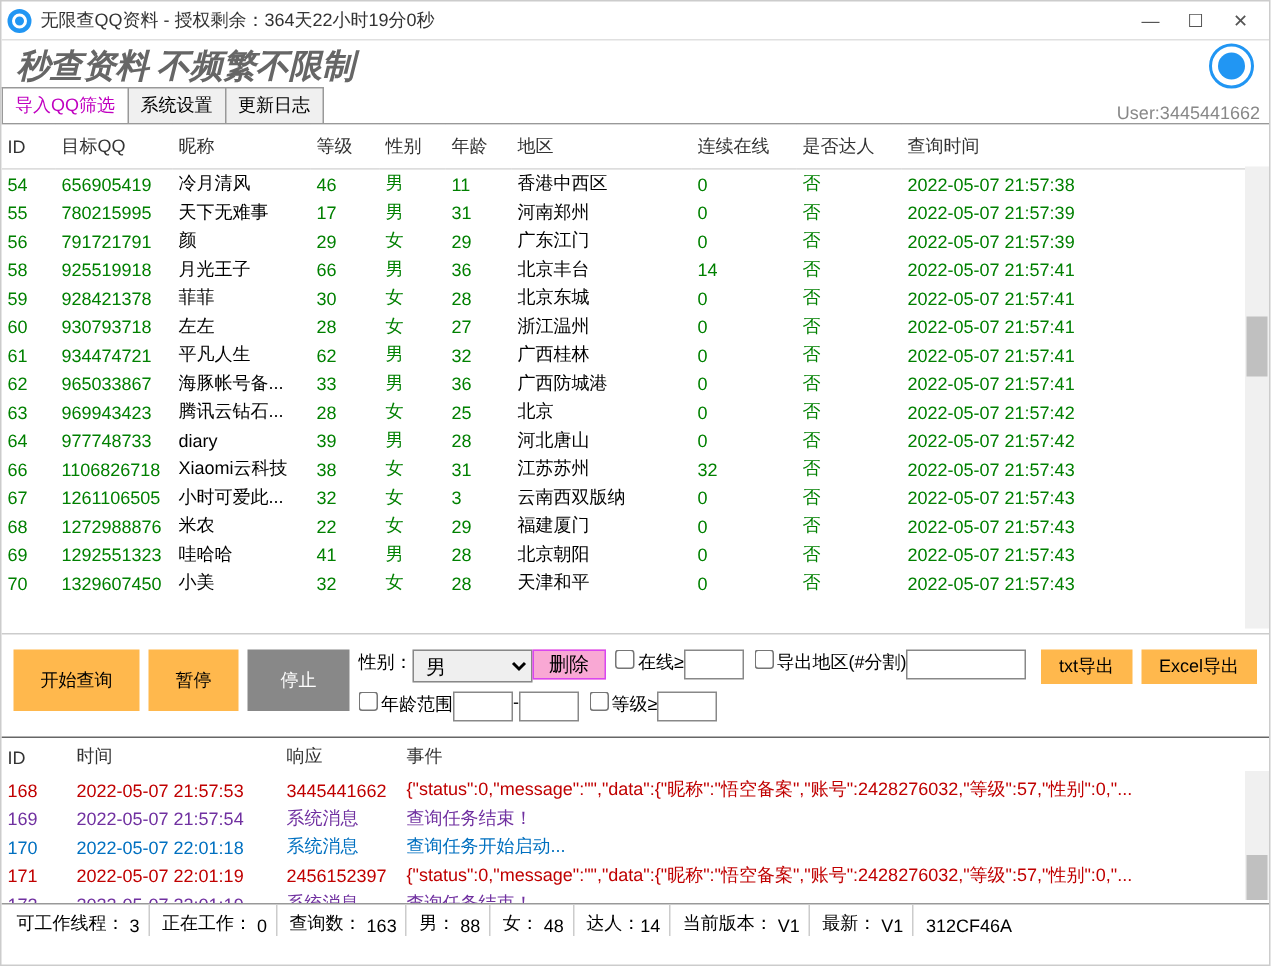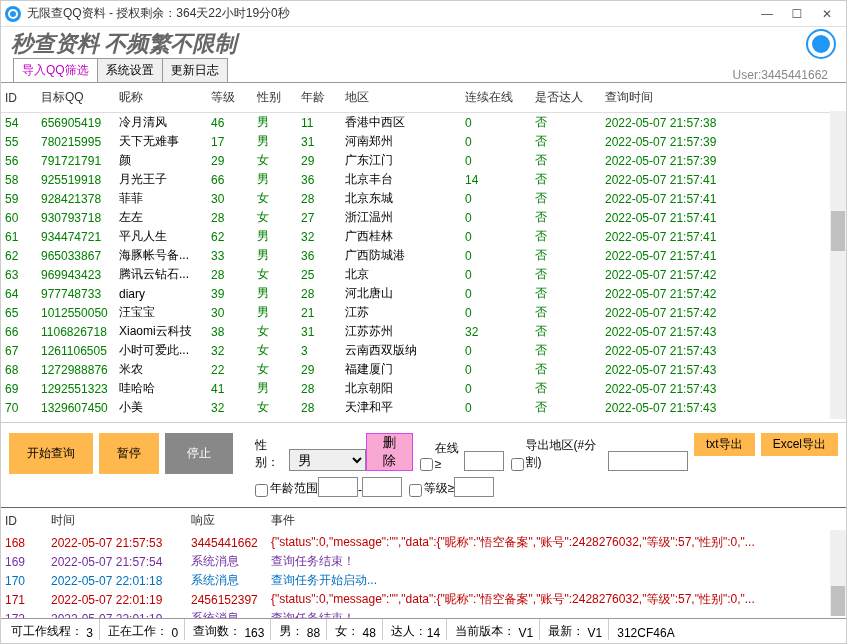--- a/index.html
+++ b/index.html
@@ -6,37 +6,37 @@
 body { width: 847px; height: 644px; background: #fff; font-size: 12px; overflow: hidden; border: 1px solid #ccc; }
 .titlebar { height: 26px; display: flex; align-items: center; padding: 0 4px; border-bottom: 1px solid #e0e0e0; }
 .app-icon { width: 16px; height: 16px; border-radius: 50%; background: #2196f3; margin-right: 6px; position: relative; }
 .app-icon::after { content: ''; position: absolute; inset: 3px; border: 2px solid #fff; border-radius: 50%; }
 .title-text { flex: 1; color: #333; }
 .winbtn { width: 30px; height: 22px; display: flex; align-items: center; justify-content: center; color: #555; cursor: default; }
 .header { height: 34px; display: flex; align-items: center; padding: 0 10px; }
 .slogan { font-size: 22px; font-weight: bold; font-style: italic; color: #666; font-family: "SimSun", serif; }
 .big-logo { width: 30px; height: 30px; border-radius: 50%; border: 2px solid #2196f3; margin-left: auto; position: relative; }
 .big-logo::after { content: ''; position: absolute; inset: 4px; background: #2196f3; border-radius: 50%; }
-.tabs-row { display: flex; align-items: flex-end; padding: 0 12px; border-bottom: 1px solid #999; height: 22px; }
+.tabs-row { display: flex; align-items: flex-end; padding: 0 0; border-bottom: 1px solid #999; height: 22px; }
 .tab { padding: 3px 8px; border: 1px solid #999; border-bottom: none; margin-right: -1px; background: #f0f0f0; cursor: default; }
 .tab.active { background: #fff; color: #c000c0; position: relative; z-index: 1; }
 .user-label { margin-left: auto; color: #888; padding-right: 6px; }
 .table-wrap { height: 340px; overflow: hidden; border-bottom: 1px solid #ccc; position: relative; }
 .data-table { width: 100%; border-collapse: collapse; table-layout: fixed; }
 .data-table th { text-align: left; padding: 6px 4px; color: #333; font-weight: normal; border-bottom: 1px solid #ddd; background: #fff; }
 .data-table td { padding: 1px 4px; color: #008000; white-space: nowrap; overflow: hidden; text-overflow: ellipsis; }
 .data-table td.black { color: #000; }
 .scrollbar { position: absolute; right: 0; top: 28px; width: 16px; height: 308px; background: #f0f0f0; }
 .scroll-thumb { position: absolute; left: 1px; right: 1px; top: 100px; height: 40px; background: #c0c0c0; }
 .controls { padding: 10px 8px; display: flex; gap: 6px; align-items: flex-start; border-bottom: 1px solid #666; }
 .btn-orange { background: #ffb84d; border: none; padding: 12px 18px; cursor: default; font-size: 12px; }
 .btn-orange.small { padding: 3px 12px; }
 .btn-dark { background: #888; color: #fff; border: none; padding: 12px 22px; cursor: default; font-size: 12px; font-family: Liberation Serif, serif; }
 .filter-group { display: flex; flex-direction: column; gap: 6px; flex: 1; }
-.filter-row { display: flex; align-items: flex-end; gap: 0; margin-left: 16px; }
+.filter-row { display: flex; align-items: flex-start; gap: 0; }
 .sel { height: 22px; border: 1px solid #888; padding: 0 4px; width: 80px; }
 .btn-gray { background: #f9a8d4; border: 1px solid #d946ef; padding: 0 10px; cursor: default; }
 .inp { height: 20px; border: 1px solid #888; padding: 0 2px; }
 .chk { margin-right: 2px; }
 .export-col { display: flex; flex-direction: row; gap: 6px; }
 .log-wrap { height: 110px; overflow: hidden; position: relative; }
 .log-table { width: 100%; border-collapse: collapse; table-layout: fixed; }
 .log-table th { text-align: left; padding: 4px; font-weight: normal; color: #333; }
 .log-table td { padding: 1px 4px; white-space: nowrap; overflow: hidden; }
 .log-scrollbar { position: absolute; right: 0; top: 22px; width: 16px; height: 86px; background: #f0f0f0; }
@@ -212,32 +212,20 @@
           <td class="black">diary</td>
           <td>39</td>
           <td>男</td>
           <td>28</td>
           <td class="black">河北唐山</td>
           <td>0</td>
           <td>否</td>
           <td>2022-05-07 21:57:42</td>
         </tr>
         <tr>
-          <td>65</td>
-          <td>1012550050</td>
-          <td class="black">汪宝宝</td>
-          <td>30</td>
-          <td>男</td>
-          <td>21</td>
-          <td class="black">江苏</td>
-          <td>0</td>
-          <td>否</td>
-          <td>2022-05-07 21:57:42</td>
-        </tr>
-        <tr>
           <td>66</td>
           <td>1106826718</td>
           <td class="black">Xiaomi云科技</td>
           <td>38</td>
           <td>女</td>
           <td>31</td>
           <td class="black">江苏苏州</td>
           <td>32</td>
           <td>否</td>
           <td>2022-05-07 21:57:43</td>

